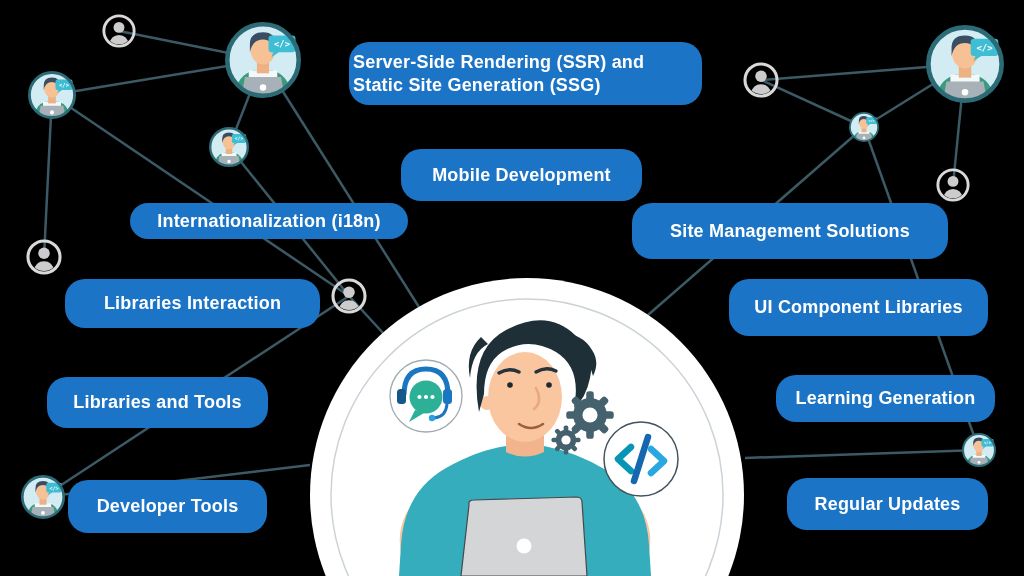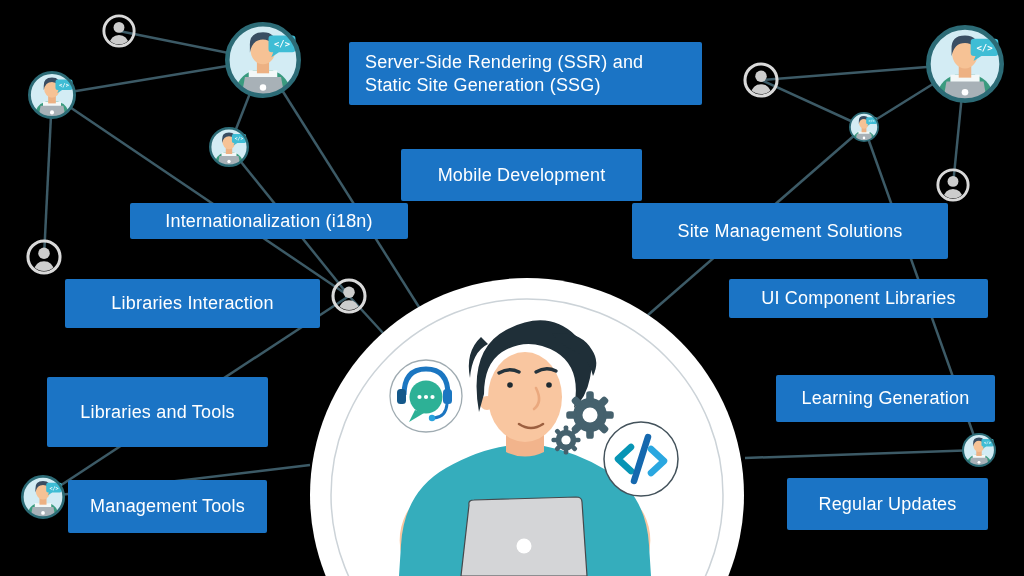--- a/index.html
+++ b/index.html
@@ -7,24 +7,24 @@
     width:1024px;height:576px;position:relative;overflow:hidden;
     background:var(--page-bg,#000);
     font-family:"Liberation Sans",sans-serif;
   }
   #scene{position:absolute;left:0;top:0;z-index:1}
   #labels{position:absolute;left:0;top:0;width:1024px;height:576px;z-index:2;pointer-events:none}
   .label{
     position:absolute;box-sizing:border-box;
     background:var(--label-bg,#1b74c5);
     color:var(--label-text,#fff);
-    border-radius:2px;
+    border-radius:20px;
     display:flex;align-items:center;justify-content:center;text-align:center;
-    font-weight:normal;font-size:18px;line-height:23px;letter-spacing:.2px;
-    white-space:pre-line;padding:6px 16px;
+    font-weight:bold;font-size:18px;line-height:23px;letter-spacing:.2px;
+    white-space:pre-line;padding:6px 4px;
   }
   .label.left{justify-content:flex-start;text-align:left}
   .edge{stroke:var(--edge-color,#3c5a66);stroke-width:2.5;fill:none}
 </style>
 </head>
 <body style="--page-bg: #000000; --label-bg: #1b74c5; --label-text: #ffffff; --edge-color: #3c5a66; --avatar-ring: #2c6b76; --avatar-bg: #d3ecf4; --code-teal: #0795b5; --code-blue: #1568ae; --code-lightblue: #2aa7e0;">
 
 <svg id="scene" width="1024" height="576" viewBox="0 0 1024 576">
   <defs>
     <clipPath id="avclip">
@@ -169,19 +169,19 @@
       <use href="#sym-developer" transform="translate(979,450) scale(0.850)"></use>
     </g>
 </svg>
 
 <div id="labels">
     <div class="label left" style="left: 349px; top: 42px; width: 353px; height: 63px;">Server-Side Rendering (SSR) and
 Static Site Generation (SSG)</div>
     <div class="label" style="left: 401px; top: 149px; width: 241px; height: 52px;">Mobile Development</div>
     <div class="label" style="left: 130px; top: 203px; width: 278px; height: 36px;">Internationalization (i18n)</div>
     <div class="label" style="left: 65px; top: 279px; width: 255px; height: 49px;">Libraries Interaction</div>
-    <div class="label" style="left: 47px; top: 377px; width: 221px; height: 70px;">Libraries and Tools</div>
-    <div class="label" style="left: 68px; top: 480px; width: 199px; height: 53px;">Management Tools</div>
+    <div class="label" style="left: 47px; top: 377px; width: 221px; height: 51px;">Libraries and Tools</div>
+    <div class="label" style="left: 68px; top: 480px; width: 199px; height: 53px;">Developer Tools</div>
     <div class="label" style="left: 632px; top: 203px; width: 316px; height: 56px;">Site Management Solutions</div>
-    <div class="label" style="left: 729px; top: 279px; width: 259px; height: 39px;">UI Component Libraries</div>
+    <div class="label" style="left: 729px; top: 279px; width: 259px; height: 57px;">UI Component Libraries</div>
     <div class="label" style="left: 776px; top: 375px; width: 219px; height: 47px;">Learning Generation</div>
     <div class="label" style="left: 787px; top: 478px; width: 201px; height: 52px;">Regular Updates</div>
   </div>
 
 </body></html>

